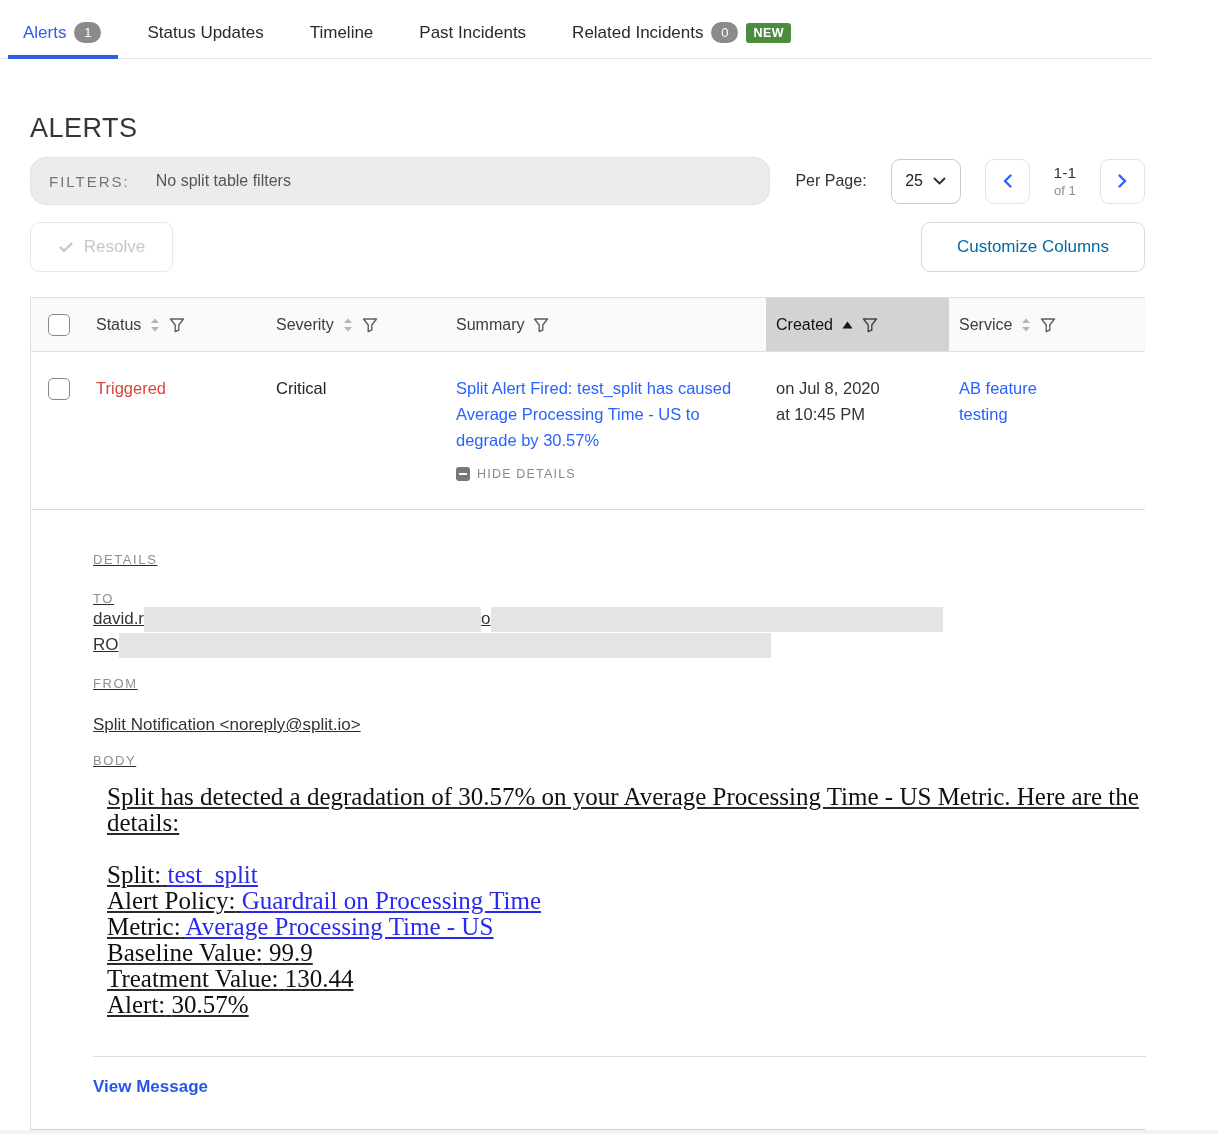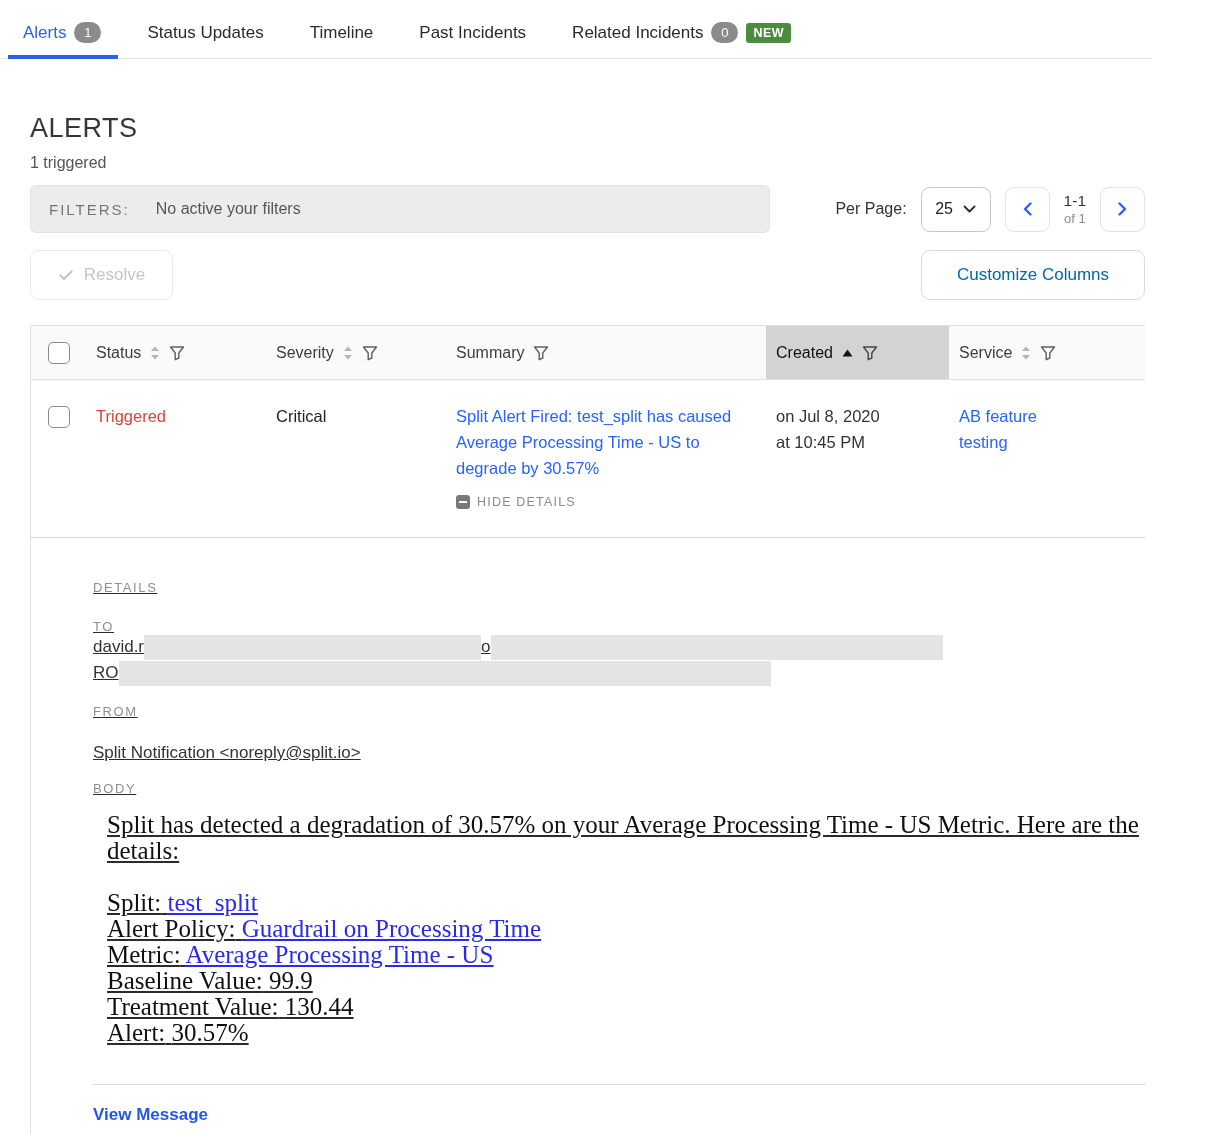--- a/index.html
+++ b/index.html
@@ -20,24 +20,24 @@
     padding:3px 7px; border-radius:3px; letter-spacing:.5px; }
 
   
   .page-head { margin:54px 0 0 30px; }
   .page-title { font-size:27px; color:#363636; font-weight:400; letter-spacing:.5px; }
   .page-sub { font-size:16px; color:#555; margin-top:10px; }
 
   
   .toolbar-row1 { display:flex; align-items:center; margin:13px 30px 0 30px; width:1115px; }
   .filters-bar { width:740px; height:48px; background:#ececec; border:1px solid #e2e2e2;
-    border-radius:6px; display:flex; align-items:center; padding:0 18px; gap:26px; }
+    border-radius:16px; display:flex; align-items:center; padding:0 18px; gap:26px; }
   .filters-label { font-size:15px; color:#757575; letter-spacing:2px; }
   .filters-value { font-size:16px; color:#555; }
-  .perpage-cluster { display:flex; align-items:center; gap:14px; margin-left:auto; }
+  .perpage-cluster { display:flex; align-items:center; gap:24px; margin-left:auto; }
   .perpage-label { font-size:16px; color:#333; }
   .select-box { width:70px; height:45px; border:1.5px solid #c9c9c9; border-radius:9px;
     display:flex; align-items:center; justify-content:center; gap:10px; font-size:16px; color:#222;
     cursor:pointer; background:#fff; }
   .nav-btn { width:45px; height:45px; border:1px solid #e3e3e3; border-radius:9px; background:#fff;
     display:flex; align-items:center; justify-content:center; cursor:pointer; }
   .page-indicator { text-align:center; line-height:1.25; }
   .page-range { font-size:15.5px; color:#333; }
   .page-total { font-size:13px; color:#8c8c8c; }
 
@@ -123,27 +123,26 @@
   </div>
   <div class="tab">
     <span>Related Incidents</span>
     <span class="count-pill">0</span>
     <span class="new-badge">NEW</span>
   </div>
 </div>
 
 <div class="page-head">
   <div class="page-title">ALERTS</div>
-  <div class="page-sub">1 triggered</div>
 </div>
 
 <div class="toolbar-row1">
   <div class="filters-bar">
     <span class="filters-label">FILTERS:</span>
-    <span class="filters-value">No active your filters</span>
+    <span class="filters-value">No split table filters</span>
   </div>
   <div class="perpage-cluster">
     <span class="perpage-label">Per Page:</span>
     <div class="select-box">
       <span>25</span>
       <span>
         <svg width="13" height="8" viewBox="0 0 13 8">
             <path d="M1.5 1.5 L6.5 6.5 L11.5 1.5" fill="none" stroke="#333" stroke-width="2" stroke-linecap="round" stroke-linejoin="round"></path>
           </svg>
       </span>

